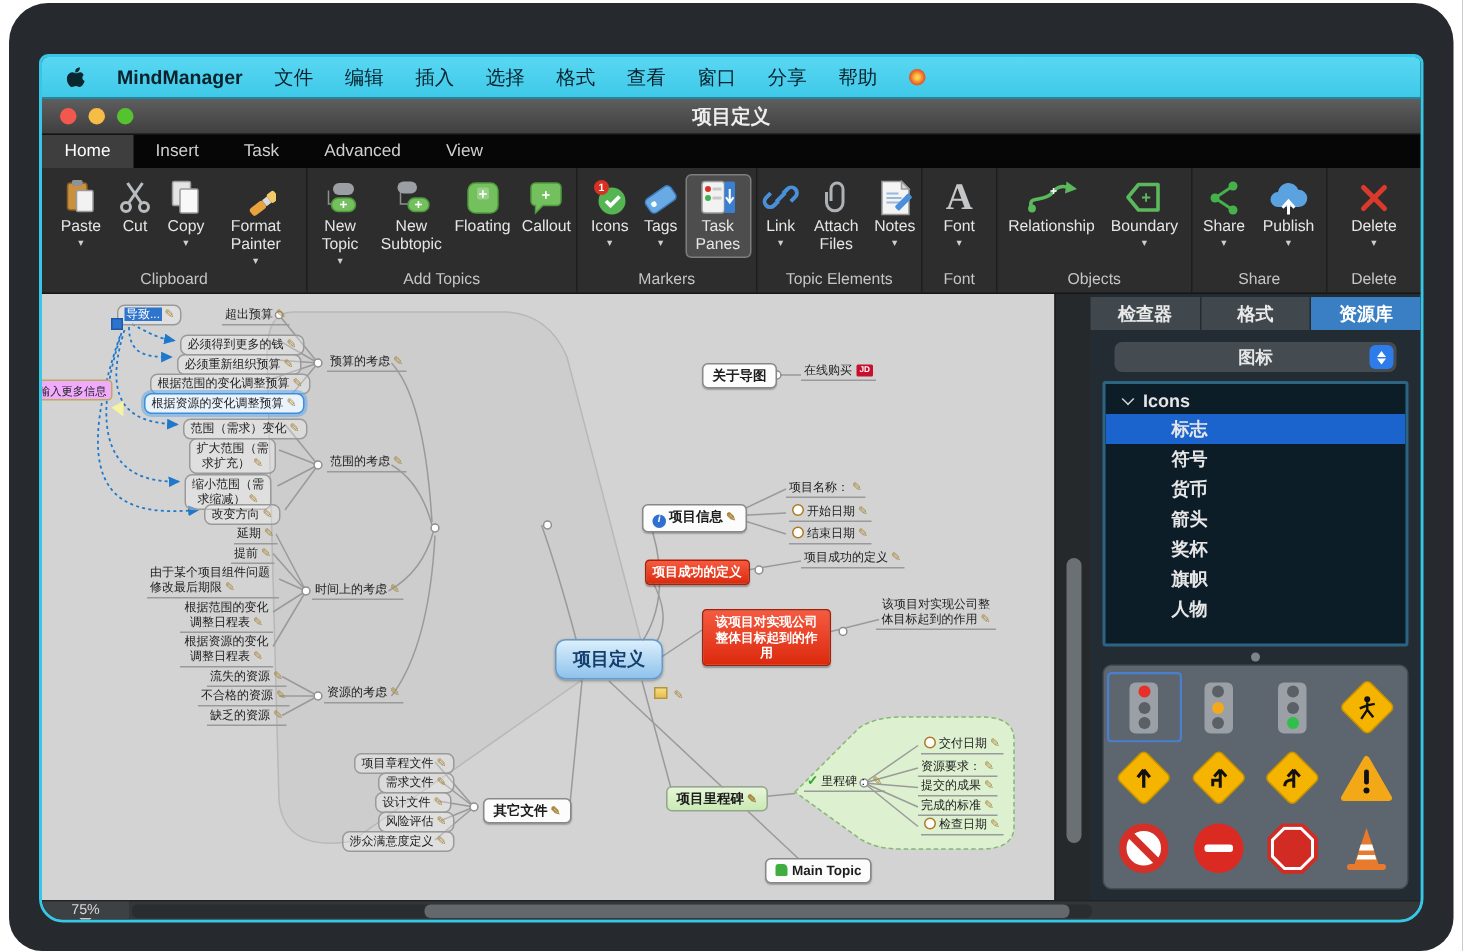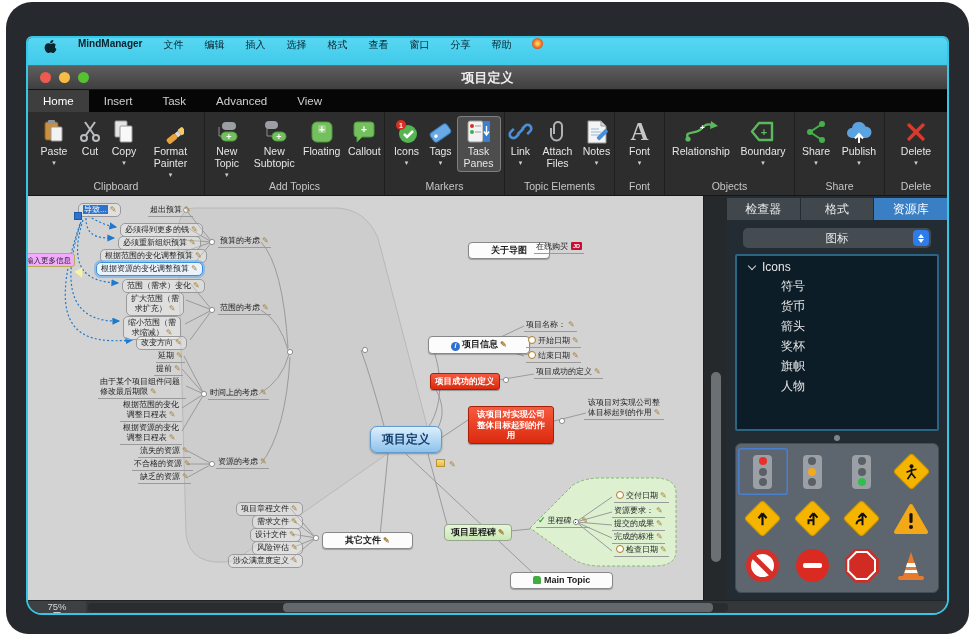--- a/index.html
+++ b/index.html
@@ -2,21 +2,21 @@
 <html><head>
 <meta charset="utf-8">
 <style>
 * { margin:0; padding:0; box-sizing:border-box; }
 html,body { width:975px; height:634px; background:#ffffff; font-family:"Liberation Sans",sans-serif; overflow:hidden; }
 .stage { position:relative; width:975px; height:634px; }
 .bezel { position:absolute; left:6px; top:2px; width:963px; height:632px; background:#26292d; border-radius:26px 26px 22px 22px; }
 .screen { position:absolute; left:26px; top:36px; width:923px; height:579px; border:2px solid #36c6e6; border-radius:6px 6px 16px 16px; overflow:hidden; background:#2d2d2d; }
 
 
-.menubar { height:28px; background:linear-gradient(#58d7f2,#3fc9e9); display:flex; padding:0 16px; gap:21px; font-size:10px; color:#07222c; border-bottom:1px solid #1a89a6; }
+.menubar { height:28px; background:linear-gradient(#58d7f2,#3fc9e9); display:flex; align-items:center; padding:0 16px; gap:21px; font-size:13px; color:#07222c; border-bottom:1px solid #1a89a6; }
 .menubar .app { font-weight:bold; }
 .mitem { cursor:default; }
 .flame { width:11px; height:11px; border-radius:50%; background:radial-gradient(circle,#ffd04a 15%,#f06a2c 55%,#c23b18 90%); display:inline-block; }
 
 
 .titlebar { height:24px; background:linear-gradient(#5e5e5e,#3f3f3f); display:flex; align-items:center; position:relative; border-bottom:1px solid #141414; }
 .lights { display:flex; gap:8px; margin-left:12px; z-index:2; }
 .light { width:11px; height:11px; border-radius:50%; }
 .l-red{background:#f2584e;} .l-yellow{background:#f5bd46;} .l-green{background:#55c32f;}
 .wtitle { position:absolute; left:0; right:0; text-align:center; font-size:13px; font-weight:bold; color:#ededed; }
@@ -36,21 +36,21 @@
 .caret { font-size:7px; color:#cfcfcf; line-height:1; margin-top:1px; }
 .rgl { position:absolute; bottom:3px; left:0; right:0; text-align:center; font-size:10.5px; color:#c6c6c6; }
 .fontA { font-family:"Liberation Serif",serif; font-size:25px; color:#c4c6c8; font-weight:bold; line-height:26px; }
 
 
 .content { display:flex; height:404px; }
 .canvas { width:675px; height:404px; background:#d3d3d3; position:relative; overflow:hidden; flex:0 0 auto; }
 .maplines { position:absolute; left:0; top:0; }
 .vscroll { width:24px; background:#26292b; position:relative; border-left:1px solid #1b1d1f; flex:0 0 auto; }
 .vthumb { position:absolute; left:7px; top:176px; width:10px; height:190px; background:#6b7074; border-radius:5px; }
-.sidebar { width:220px; background:#232c33; position:relative; font-size:11px; color:#e6e6e6; flex:0 0 auto; }
+.sidebar { width:220px; background:#232c33; position:relative; font-size:11px; color:#e6e6e6; flex:0 0 auto;font-weight:bold; }
 
 
 .sb-tabs { display:flex; height:22px; margin-top:2px; gap:1px; }
 .sb-tab { flex:1; background:#40484d; display:flex; align-items:center; justify-content:center; font-size:12px; color:#e9e9e9; }
 .sb-tab.active { background:#3a7fc4; color:#ffffff; }
 .sb-dropdown { margin:8px 16px 0; height:20px; background:#444c52; border-radius:5px; display:flex; align-items:center; justify-content:center; position:relative; font-size:11.5px; }
 .stepper { position:absolute; right:2px; top:2px; width:16px; height:16px; background:#2e7bea; border-radius:4px; display:flex; flex-direction:column; align-items:center; justify-content:center; gap:1px; }
 .stepper i { width:0; height:0; border-left:3px solid transparent; border-right:3px solid transparent; }
 .stepper .up { border-bottom:4px solid #fff; }
 .stepper .dn { border-top:4px solid #fff; }
@@ -86,21 +86,21 @@
 .tri { width:0; height:0; border-left:4px solid transparent; border-right:4px solid transparent; border-top:5px solid #c9c9c9; }
 .h-track { position:absolute; left:60px; top:2px; width:640px; height:9px; background:#2a2d30; border-radius:4px; }
 .h-thumb { position:absolute; left:195px; top:0; width:430px; height:9px; background:#63686c; border-radius:4px; }
 
 
 .t { position:absolute; font-size:8px; line-height:1.25; color:#1d1d1d; white-space:nowrap; }
 .pencil { font-size:8px; color:#a8873f; margin-left:2px; }
 .line-t { border-bottom:1px solid #9a9a9a; padding:0 2px 1px 2px; }
 .box-t { border:1px solid #9a9a9a; border-radius:5px; padding:1px 4px; background:rgba(255,255,255,.28); }
 .sel-t { border:1px solid #3c8fdc; box-shadow:0 0 0 2px rgba(90,165,235,.5); background:#eaf3fc; }
-.white-t { background:#fcfcfc; border:1px solid #888; border-radius:4px; padding:2px 22px; box-shadow:0 1px 1px rgba(0,0,0,.25); font-weight:bold; font-size:9px; }
+.white-t { background:#fcfcfc; border:1px solid #888; border-radius:4px; padding:2px 6px; box-shadow:0 1px 1px rgba(0,0,0,.25); font-weight:bold; font-size:9px; }
 .red-t { background:linear-gradient(180deg,#f55a40,#dc2a0e); border:1px solid #a81f05; color:#fff; font-weight:bold; border-radius:3px; padding:2px 4px; white-space:normal; text-align:center; font-size:8.5px; box-shadow:0 1px 1px rgba(0,0,0,.3); }
 .green-t { background:linear-gradient(180deg,#e7f6da,#c9e9b4); border:1px solid #96a58d; border-radius:4px; padding:2px 6px; font-weight:bold; font-size:9px; }
 .center-t { background:linear-gradient(180deg,#dceffc,#8fc2ec); border:1px solid #5f9bcd; border-radius:7px; padding:5px 11px; font-weight:bold; font-size:12px; color:#15406e; box-shadow:0 1px 2px rgba(0,0,0,.35); }
 .hint-t { white-space:normal; width:68px; font-weight:bold; font-size:9px; background:#fcfcfc; border:1px solid #888; border-radius:4px; padding:2px 5px; }
 .callout-t { background:#f0abfc; border:1px solid #b8ad55; border-radius:3px; padding:1.5px 3px; font-size:7.5px; }
 .callout-tail { position:absolute; left:48px; top:73px; width:0; height:0; border-left:4px solid transparent; border-right:5px solid transparent; border-top:9px solid #f8f3a0; transform:rotate(-28deg); }
 .wrap { white-space:normal; text-align:center; }
 .hl { background:#2f74cc; color:#fff; padding:0 1px; }
 .handle { position:absolute; left:46px; top:16px; width:8px; height:8px; background:#2f74cc; border:1px solid #1a5aa8; }
 .info-ic { width:9px; height:9px; border-radius:50%; background:#2e6fd0; color:#fff; font-size:7px; font-weight:bold; font-style:italic; display:inline-flex; align-items:center; justify-content:center; vertical-align:-1px; margin-right:2px; }
@@ -598,20 +598,21 @@
         <span class="stepper">
               <i class="up"></i>
               <i class="dn"></i>
             </span>
       </div>
       <div class="sb-tree">
         <div class="tree-header">
               <span class="chev"></span>
               <span>Icons</span>
             </div>
+        <div class="tree-row sel"><span>标志</span></div>
         <div class="tree-row"><span>符号</span></div>
         <div class="tree-row"><span>货币</span></div>
         <div class="tree-row"><span>箭头</span></div>
         <div class="tree-row"><span>奖杯</span></div>
         <div class="tree-row"><span>旗帜</span></div>
         <div class="tree-row"><span>人物</span></div>
 
       </div>
       <div class="sb-dot"></div>
       <div class="sb-grid">

